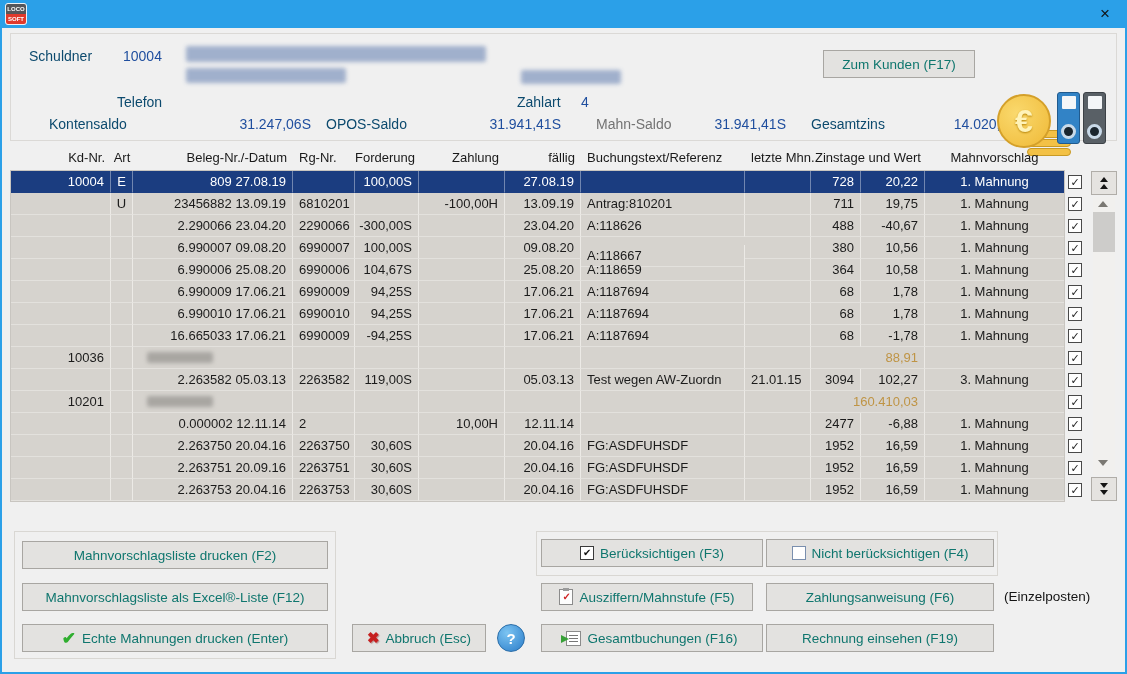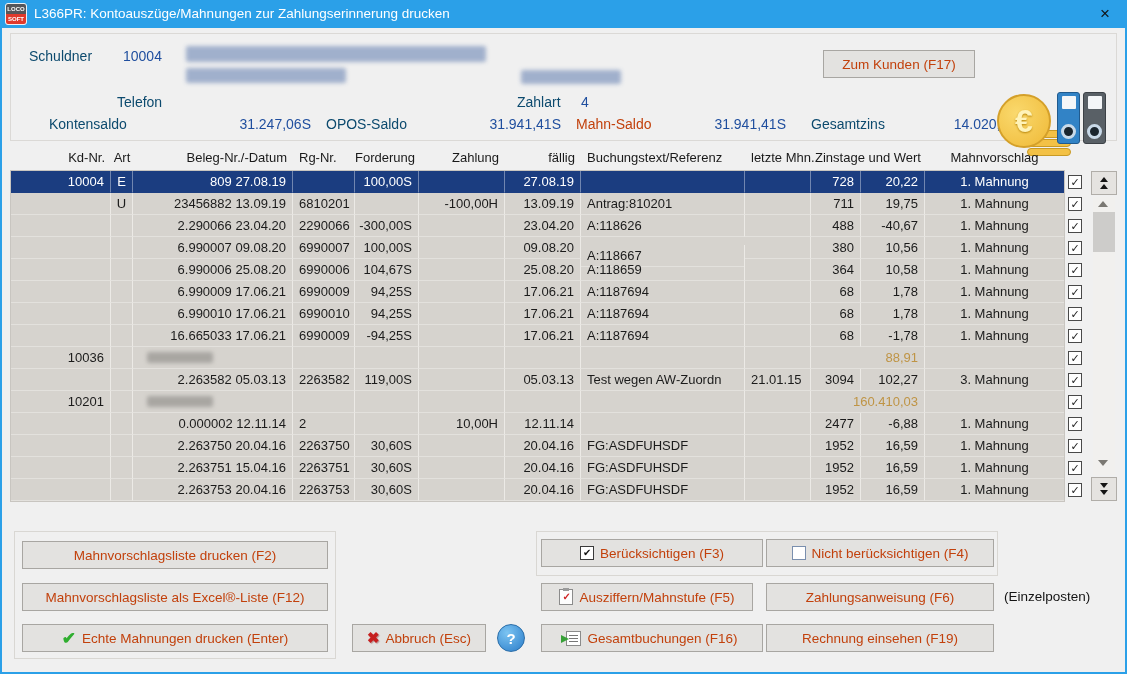--- a/index.html
+++ b/index.html
@@ -10,25 +10,25 @@
   .logo{position:absolute;left:5px;top:3px;width:22px;height:22px;border-radius:3px;overflow:hidden;border:1px solid #eef2f5;box-sizing:border-box;background:#fff;}
   .logo .lt{display:block;height:10px;background:#55565a;color:#fff;font-size:6px;font-weight:bold;text-align:center;line-height:10px;}
   .logo .lb{display:block;height:10px;background:#e03a2c;color:#fff;font-size:6px;font-weight:bold;text-align:center;line-height:10px;}
   .wtitle{position:absolute;left:34px;top:0;height:28px;line-height:28px;color:#fff;font-size:13.5px;white-space:nowrap;}
   .wclose{position:absolute;right:6px;top:0;width:32px;height:28px;text-align:center;line-height:27px;font-size:17px;color:#101418;}
   
   .hpanel{position:absolute;left:10px;top:33px;width:1107px;height:108px;border:1px solid #dbd9d6;box-sizing:border-box;}
   .hlbl{position:absolute;font-size:14px;color:#0c4a6e;white-space:nowrap;}
   .hval{position:absolute;font-size:14px;color:#1f4e9e;white-space:nowrap;}
   .hval.r{text-align:right;}
-  .hlbl.red{color:#c2410c;}
+  .hlbl.red{color:#737373;margin-left:20px;}
   .redact{display:inline-block;filter:blur(2px);border-radius:2px;}
   .rd-blue{position:absolute;background:#93a5c6;opacity:.85;}
   .rd-gray{width:66px;height:11px;background:#9d9b97;opacity:.8;margin:5px 0 0 8px;}
-  .btn{position:absolute;background:#e3e2e0;border:1px solid #a8a6a2;box-sizing:border-box;display:flex;align-items:center;justify-content:center;gap:6px;font-size:13.5px;color:#c2410c;white-space:nowrap;}
+  .btn{position:absolute;background:#e3e2e0;border:1px solid #a8a6a2;box-sizing:border-box;display:flex;align-items:center;justify-content:center;gap:6px;font-size:13.5px;color:#0f766e;white-space:nowrap;}
   
   .coin-wrap{position:absolute;left:986px;top:60px;width:92px;height:64px;}
   .coin-bar{position:absolute;left:30px;width:44px;height:8px;background:#f3c145;border:1px solid #c89a25;border-radius:4px;box-sizing:border-box;}
   .coin-circle{position:absolute;left:0;top:0;width:54px;height:54px;border-radius:50%;background:radial-gradient(circle at 35% 35%,#fad96d,#efb937);border:2px solid #d4a02a;box-sizing:border-box;display:flex;align-items:center;justify-content:center;font-size:32px;font-weight:bold;color:#fff3b8;text-shadow:0 1px 2px #b8860b;}
   .binders{position:absolute;left:1046px;top:58px;display:flex;gap:3px;}
   .binder{width:23px;height:52px;border-radius:3px;position:relative;box-sizing:border-box;}
   .binder.blue{background:#3283c6;border:1px solid #205a8e;}
   .binder.gray{background:#596066;border:1px solid #3c4146;}
   .binder .blabel{position:absolute;top:3px;left:4px;width:14px;height:13px;background:#f4f6f8;border-radius:1px;}
   .binder .bring{position:absolute;bottom:4px;left:3px;width:9px;height:9px;border-radius:50%;background:#1a252e;border:3px solid #c8d9e8;}
@@ -76,21 +76,20 @@
 <body>
 
 <div class="window">
   <div class="frame"></div>
 
   <div class="titlebar">
     <div class="logo">
       <span class="lt">LOCO</span>
       <span class="lb">SOFT</span>
     </div>
-    <div class="wtitle">L366PR: Kontoauszüge/Mahnungen zur Zahlungserinnerung drucken</div>
     <div class="wclose">×</div>
   </div>
 
   <div class="hpanel">
     <span class="hlbl" style="left:18px;top:14px;">Schuldner</span>
     <span class="hval" style="left:112px;top:14px;">10004</span>
     <span class="redact rd-blue" style="left:175px;top:12px;width:300px;height:16px;"></span>
     <span class="redact rd-blue" style="left:175px;top:34px;width:160px;height:15px;"></span>
     <span class="redact rd-blue" style="left:510px;top:36px;width:100px;height:14px;"></span>
     <div class="btn" style="left:812px;top:16px;width:152px;height:28px;">
@@ -318,21 +317,21 @@
         <div class="cell a-r" style="width: 76px;">20.04.16</div>
         <div class="cell a-l" style="width: 164px;">FG:ASDFUHSDF</div>
         <div class="cell a-l" style="width: 66px;"></div>
         <div class="cell a-r" style="width: 50px;">1952</div>
         <div class="cell a-r" style="width: 64px;">16,59</div>
         <div class="cell a-c" style="width: 139px;">1. Mahnung</div>
       </div>
       <div class="grid-row">
         <div class="cell a-r" style="width: 100px;"></div>
         <div class="cell a-c" style="width: 22px;"></div>
-        <div class="cell a-r" style="width: 160px;">2.263751 15.04.16</div>
+        <div class="cell a-r" style="width: 160px;">2.263751 20.09.16</div>
         <div class="cell a-l" style="width: 62px;">2263751</div>
         <div class="cell a-r" style="width: 64px;">30,60S</div>
         <div class="cell a-r" style="width: 86px;"></div>
         <div class="cell a-r" style="width: 76px;">20.04.16</div>
         <div class="cell a-l" style="width: 164px;">FG:ASDFUHSDF</div>
         <div class="cell a-l" style="width: 66px;"></div>
         <div class="cell a-r" style="width: 50px;">1952</div>
         <div class="cell a-r" style="width: 64px;">16,59</div>
         <div class="cell a-c" style="width: 139px;">1. Mahnung</div>
       </div>

